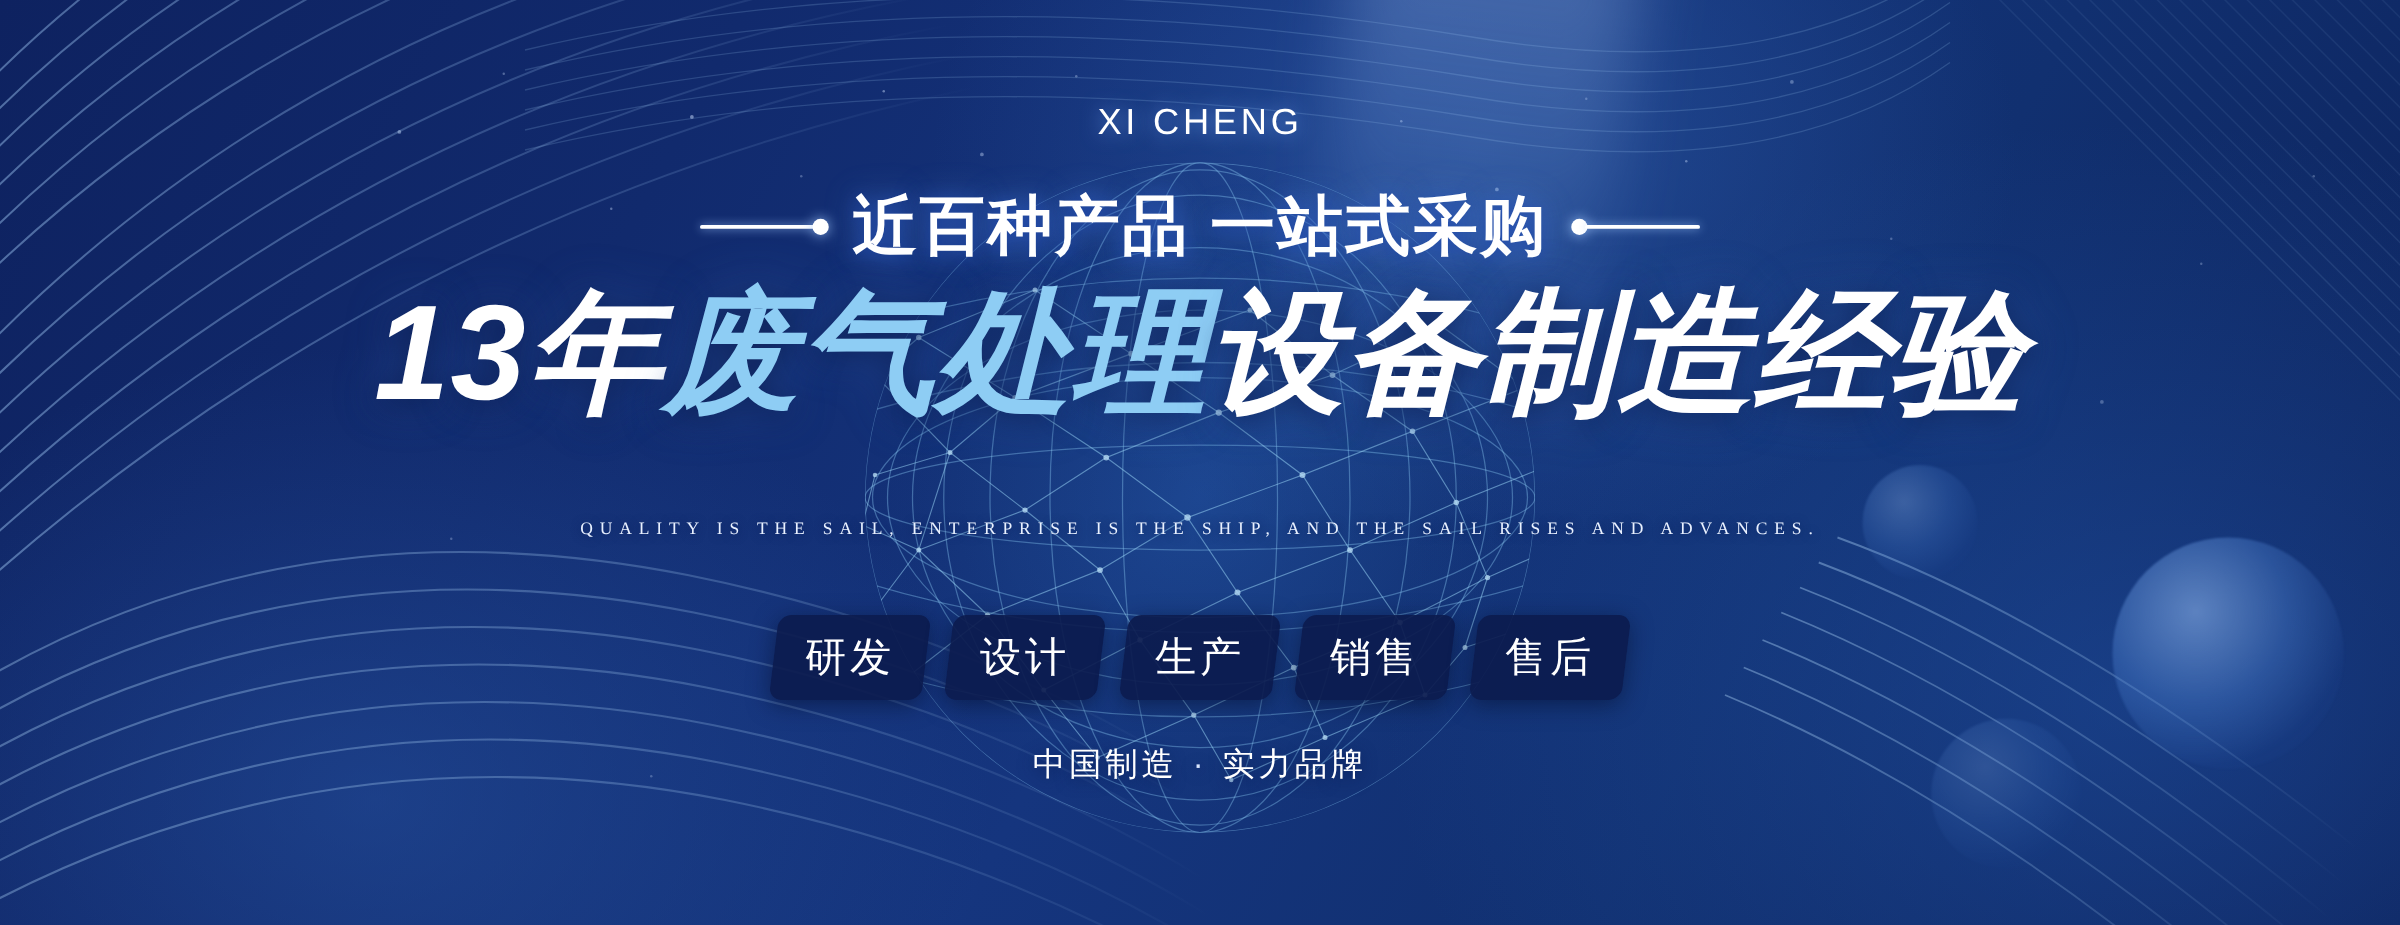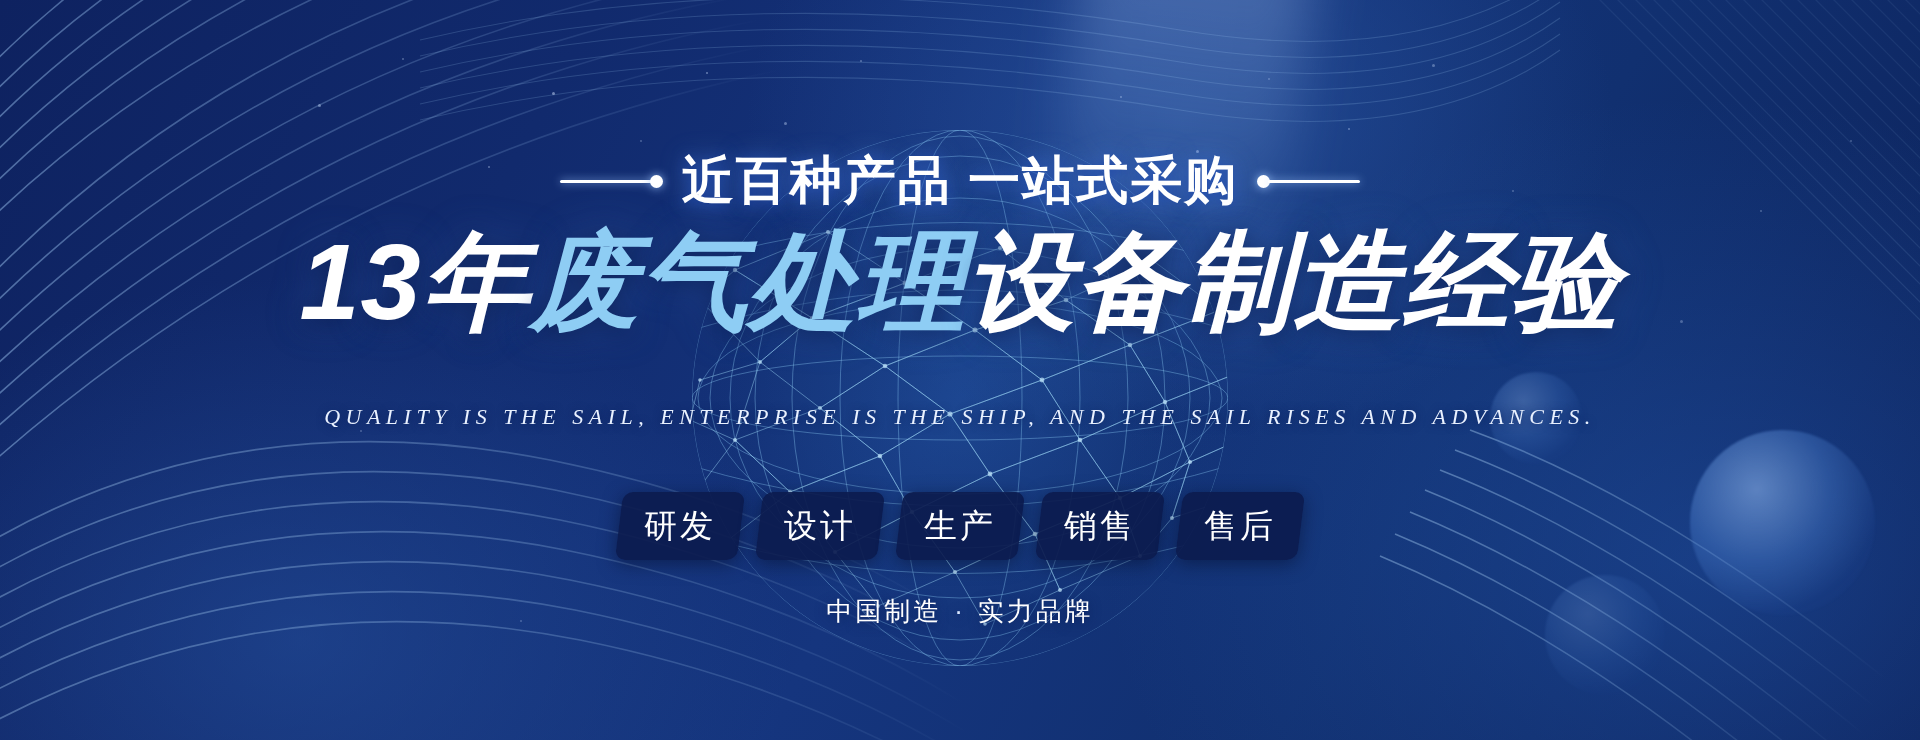--- a/index.html
+++ b/index.html
@@ -70,26 +70,25 @@
     font-size:108px;font-weight:700;line-height:1.12;letter-spacing:1px;
     white-space:nowrap;
     font-style:italic;
     text-shadow:0 4px 24px rgba(8,26,78,.85), 0 0 40px rgba(90,150,240,.35);
     font-family:"Liberation Sans","DejaVu Sans",sans-serif;
   }
   .headline .w{color:#ffffff;}
   .headline .b{color:#8ecdf4;}
 
   .tagline{
-    position:absolute;left:0;right:0;top:404px;text-align:center;
-    color:#e9f1ff;font-size:22px;letter-spacing:5.5px;font-weight:400;
+    position:absolute;left:0;right:0;top:416px;text-align:center;
+    color:#e9f1ff;font-size:14px;letter-spacing:5.5px;font-weight:400;
     font-family:"Liberation Serif","DejaVu Serif",serif;
     text-shadow:0 1px 8px rgba(10,30,90,.9);
     white-space:nowrap;
-    font-style:italic;
   }
 
   .pill-row{
     position:absolute;left:0;right:0;top:492px;
     display:flex;justify-content:center;align-items:center;gap:18px;
   }
   .pill{
     position:relative;
     min-width:122px;height:68px;
     display:flex;align-items:center;justify-content:center;
@@ -317,20 +316,21 @@
     </div>
 
     <div class="glow-beam"></div>
     <div class="orb orb-small"></div>
     <div class="orb orb-right"></div>
     <div class="orb orb-dim"></div>
   </div>
 
   <div class="content">
 
+    <div class="eyebrow">XI CHENG</div>
 
     <div class="subtitle-row">
       <div class="orn left">
         <div class="bar"></div>
         <div class="dot"></div>
       </div>
       <div class="subtitle">近百种产品 一站式采购</div>
       <div class="orn right">
         <div class="dot"></div>
         <div class="bar"></div>

